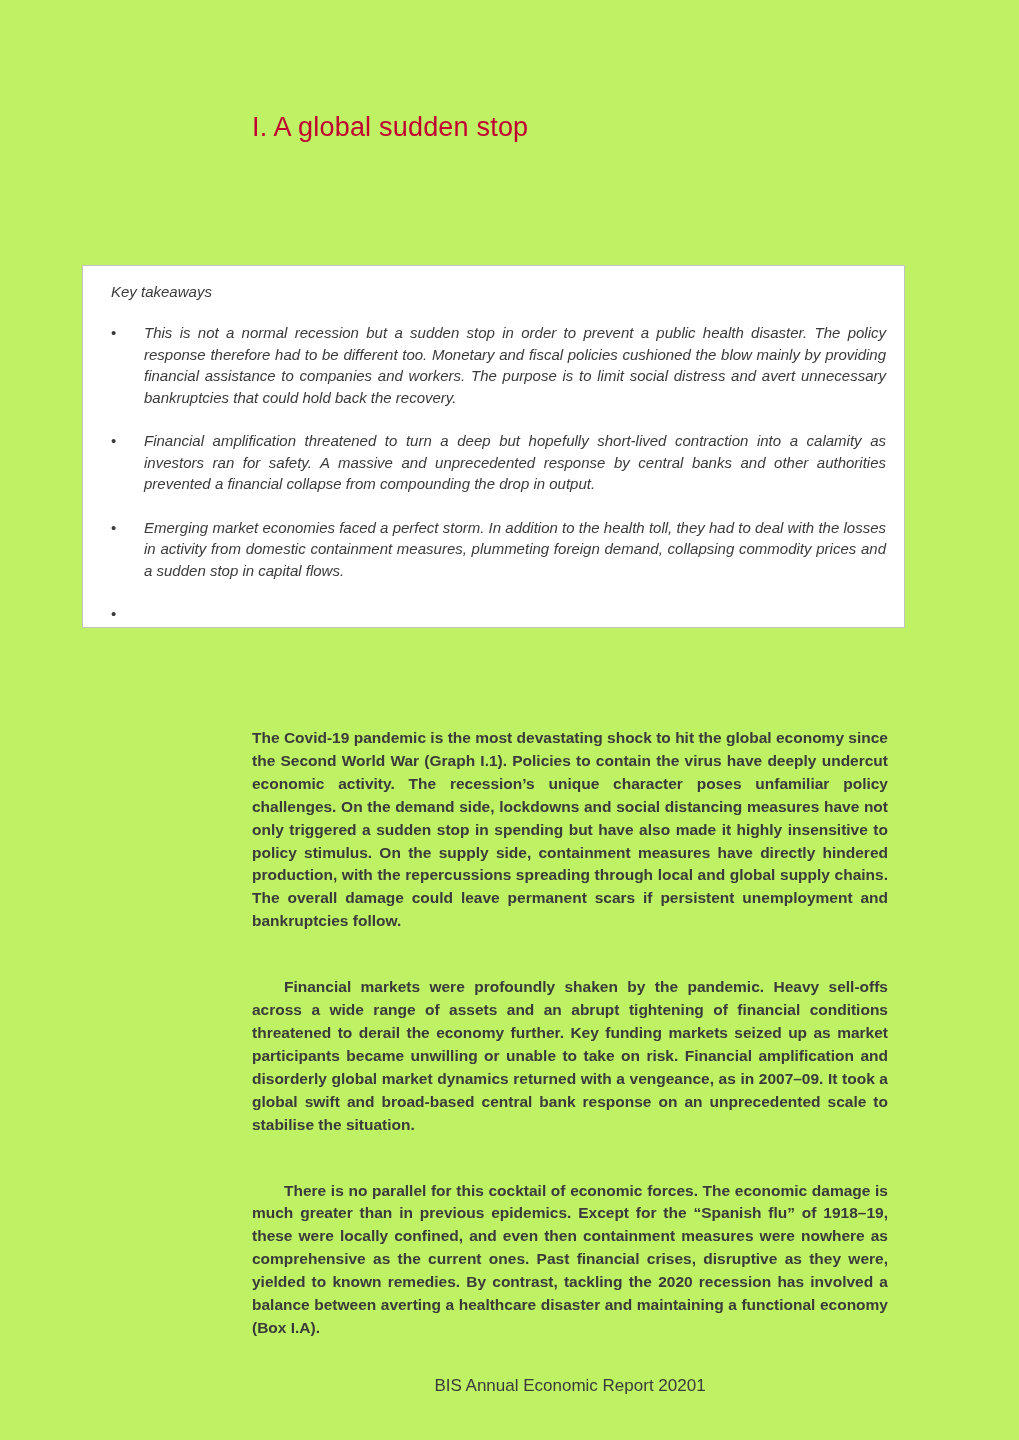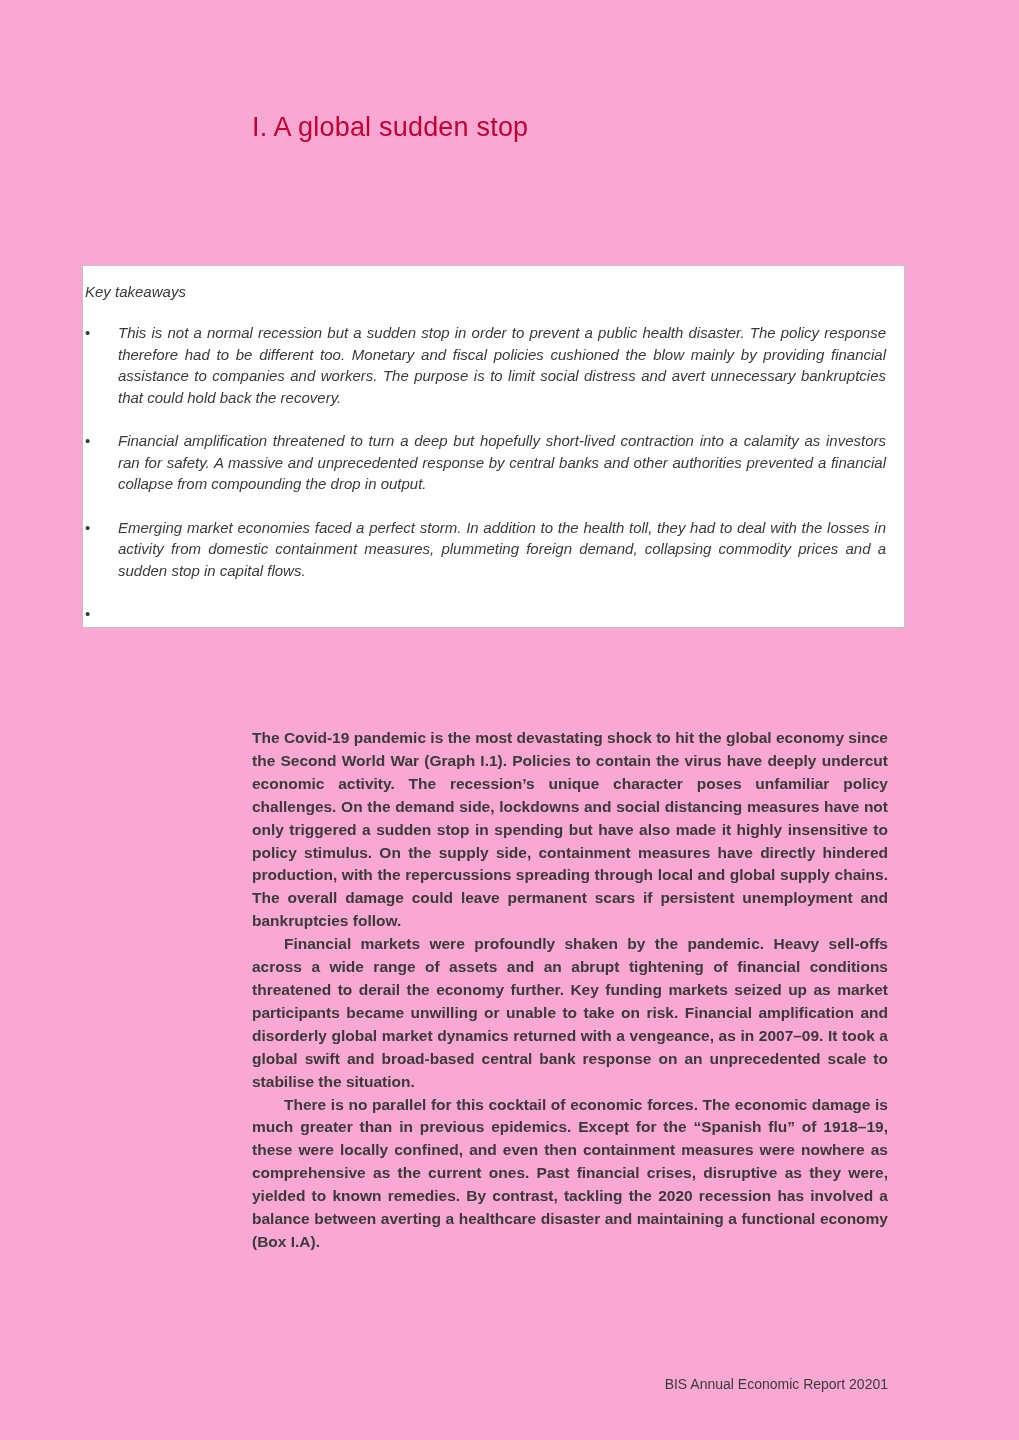--- a/index.html
+++ b/index.html
@@ -5,41 +5,41 @@
   html, body {
     margin: 0;
     padding: 0;
     background: #ffffff;
     font-family: "Liberation Sans", "DejaVu Sans", sans-serif;
   }
   .page {
     position: relative;
     width: 1019px;
     height: 1440px;
-    background: #f9a8d4;
+    background: #bef264;
     overflow: hidden;
   }
   .chapter-title {
     position: absolute;
     left: 252px;
     top: 112px;
     margin: 0;
     font-size: 27px;
     font-weight: 400;
     color: #C10230;
     letter-spacing: 0.2px;
   }
   .key-box {
     position: absolute;
     left: 82px;
     top: 265px;
     width: 823px;
     box-sizing: border-box;
     border: 1px solid #c2c2c2;
-    padding: 17px 18px 24px 2px;
+    padding: 17px 18px 24px 28px;
     background: #ffffff;
   }
   .key-heading {
     margin: 0 0 22px 0;
     font-style: italic;
     font-size: 15px;
     color: #3a3a3a;
   }
   .key-list {
     margin: 0;
@@ -73,29 +73,30 @@
     line-height: 22.9px;
     color: #3a3a3a;
     text-align: justify;
     font-weight: bold;
   }
   .body-text p {
     margin: 0;
   }
   .body-text p.indent {
     text-indent: 32px;
+    margin-top: 43px;
   }
   .page-footer {
     position: absolute;
     left: 252px;
     top: 1376px;
     width: 636px;
     display: flex;
-    justify-content: flex-end;
-    font-size: 14px;
+    justify-content: center;
+    font-size: 17px;
     color: #3a3a3a;
   }
 </style>
 </head>
 <body>
 
 <div class="page">
 
   <h1 class="chapter-title">I. A global sudden stop</h1>
 

